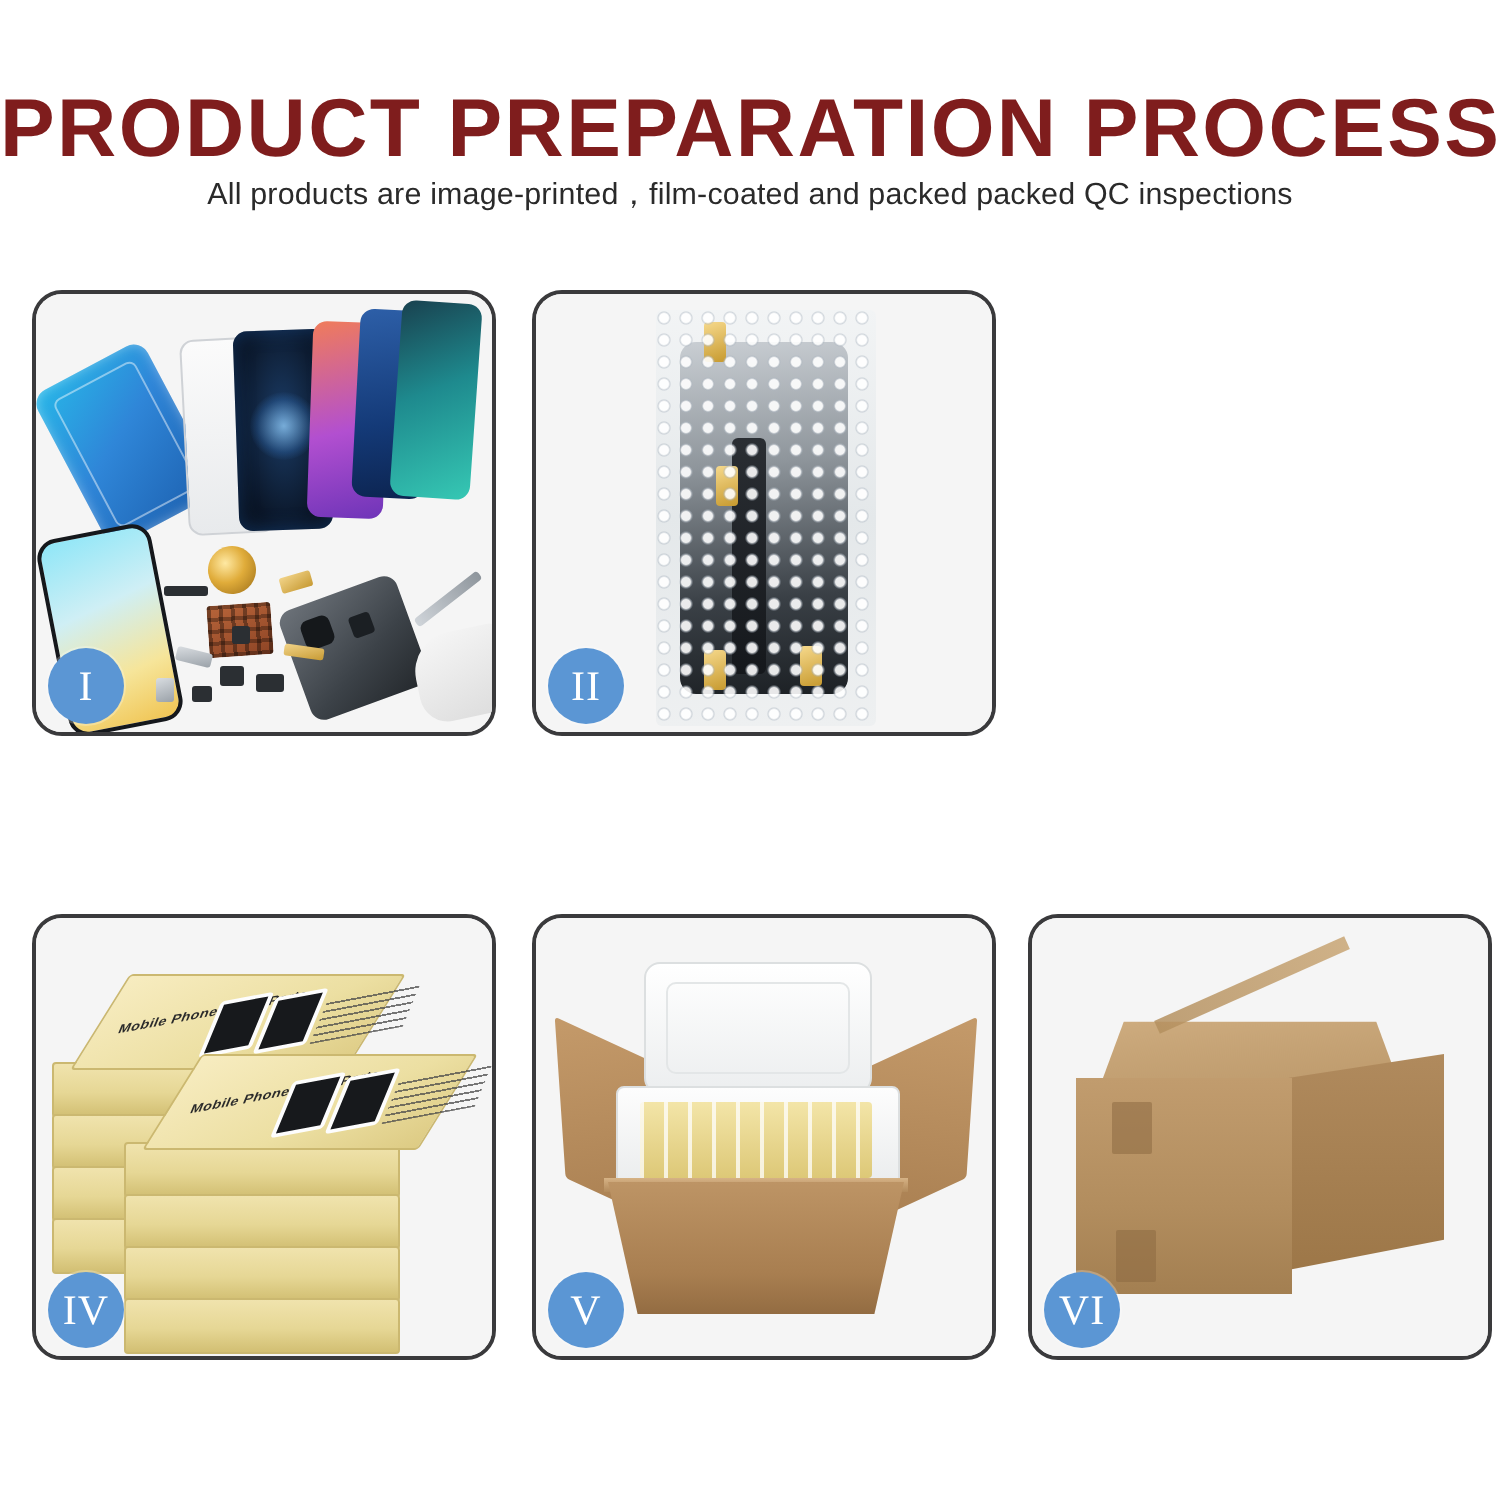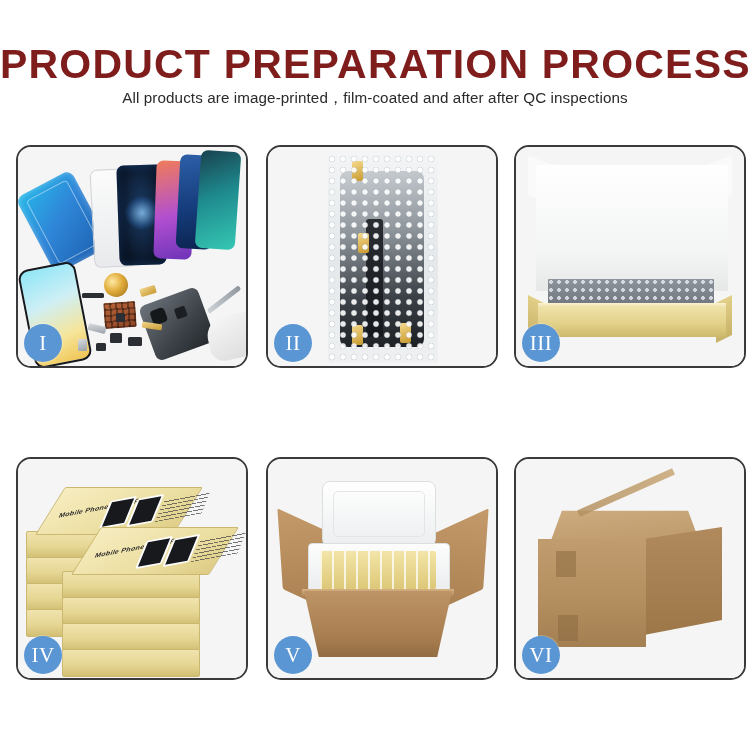--- a/index.html
+++ b/index.html
@@ -355,21 +355,21 @@
   .c-tape{
     position:absolute; width:20px; height:26px;
     background: rgba(140,106,66,.55); border-radius:1px;
   }
 </style>
 </head>
 <body>
 
 <div id="header">
   <div id="page-title">PRODUCT PREPARATION PROCESS</div>
-  <div id="page-subtitle">All products are image-printed，film-coated and after after QC inspections</div>
+  <div id="page-subtitle">All products are image-printed，film-coated and packed packed QC inspections</div>
 </div>
 
 <div id="panel-grid">
 
   <div class="panel p1">
     <div class="stage">
       <div class="ph ph-screen-blue"></div>
       <div class="ph ph-glass"></div>
       <div class="ph ph-dark"></div>
       <div class="ph ph-purple"></div>
@@ -401,33 +401,20 @@
         <div class="flex-cable"></div>
         <div class="gold-tab" style="left:24px; top:6px;"></div>
         <div class="gold-tab" style="left:30px; top:78px;"></div>
         <div class="gold-tab" style="left:24px; top:170px;"></div>
         <div class="gold-tab" style="left:72px; top:168px;"></div>
       </div>
     </div>
     <div class="badge">II</div>
   </div>
 
-  <div class="panel p3">
-    <div class="stage">
-      <div class="box3-lidL"></div>
-      <div class="box3-lidR"></div>
-      <div class="box3-back"></div>
-      <div class="box3-bubble"></div>
-      <div class="box3-sideL"></div>
-      <div class="box3-sideR"></div>
-      <div class="box3-rim"></div>
-      <div class="box3-front"></div>
-    </div>
-    <div class="badge">III</div>
-  </div>
 
   <div class="panel p4">
     <div class="stage">
       <div class="stack">
 
         <div class="kbox" style="left:0px;  top:56px;"></div>
         <div class="kbox" style="left:0px;  top:82px;"></div>
         <div class="kbox" style="left:0px;  top:108px;"></div>
         <div class="kbox" style="left:0px;  top:134px;"></div>
 

